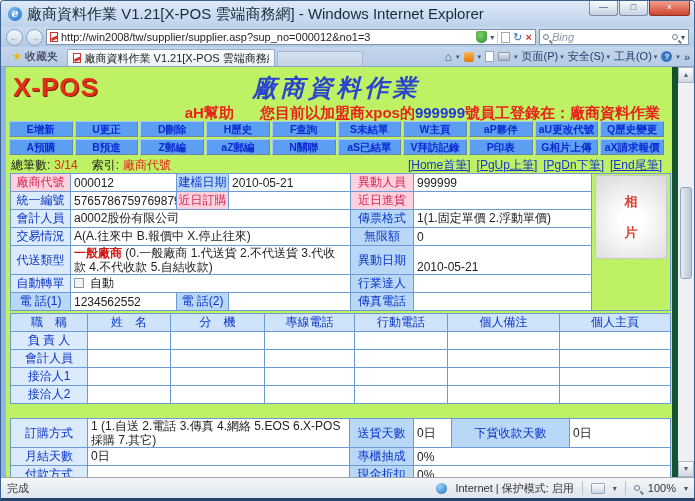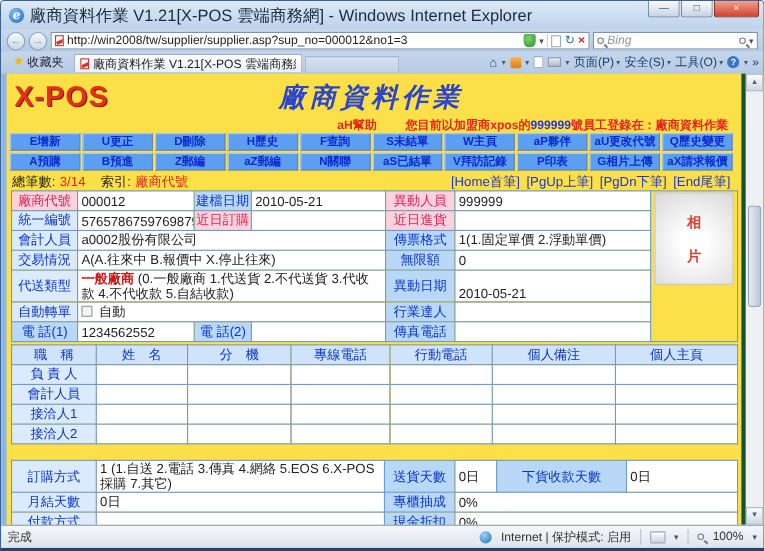--- a/index.html
+++ b/index.html
@@ -54,48 +54,48 @@
   .cmd{margin-left:auto;display:flex;align-items:center;gap:4px;font-size:11px;color:#20406a;padding-bottom:2px;}
   .cmd .caret{font-size:7px;}
   .home-ico{font-size:12px;line-height:12px;color:#3a5a80;}
   .rss-ico{width:10px;height:10px;border-radius:2px;background:linear-gradient(#fbb550,#e07b10);}
   .page-ico{width:9px;height:11px;background:#fff;border:1px solid #9ab;}
   .print-ico{width:12px;height:9px;background:linear-gradient(#e8edf2,#aab8c6);border:1px solid #8899aa;border-radius:1px;}
   .help-ico{width:11px;height:11px;border-radius:50%;background:#3b76c4;color:#fff;font-size:8px;line-height:11px;text-align:center;font-weight:bold;}
   .menu-item{display:flex;align-items:center;gap:2px;}
   
   .viewport{flex:1;display:flex;border-top:1px solid #8aa5c5;background:#fff;min-height:0;}
-  .pagewrap{flex:1;border-left:5px solid #8fb5e2;border-right:4px solid #14532d;overflow:hidden;background:#fde047;}
+  .pagewrap{flex:1;border-left:5px solid #8fb5e2;border-right:6px solid #14532d;overflow:hidden;background:#bef264;}
   .page{padding:2px 8px 0 3px;}
   .vscroll{width:16px;background:#eef0f4;display:flex;flex-direction:column;align-items:center;position:relative;}
   .sarrow{width:16px;height:16px;background:linear-gradient(#fdfdfe,#cfd8e3);border:1px solid #aab8c8;
     font-size:7px;line-height:14px;text-align:center;color:#55647a;}
   .sarrow.bottom{position:absolute;bottom:0;}
   .sthumb{position:absolute;top:120px;width:12px;height:92px;left:2px;border-radius:3px;
     background:linear-gradient(90deg,#e7ecf2,#b9c6d6);border:1px solid #96a6ba;}
   
   .page-header{height:38px;position:relative;}
   .xpos-logo{position:absolute;left:4px;top:3px;font:900 26px "Liberation Sans",sans-serif;
     color:#e33018;text-shadow:1px 1px 0 #8a1a0a;letter-spacing:1px;}
   .page-title{text-align:center;padding-top:3px;
     font:bold italic 24px "DejaVu Serif",serif;color:#2b45cc;letter-spacing:4px;}
   .login-line{height:13px;display:flex;justify-content:flex-end;gap:26px;align-items:center;
-    font-size:11px;padding-right:4px;}
+    font-size:15px;padding-right:4px;}
   .help-link{color:#e8251c;font-weight:bold;}
   .login-text{color:#e8251c;font-weight:bold;}
   .login-user{color:#2436d6;}
   
   .btnrows{margin:1px 0 2px;}
   .btnrow{display:grid;grid-template-columns:repeat(10,1fr);gap:2px;margin-bottom:2px;}
   .xbtn{height:16px;background:#5c9ff2;border:1px outset #a8cbf5;color:#0a2ad0;
     font-size:10.5px;line-height:14px;font-weight:bold;text-align:center;white-space:nowrap;overflow:hidden;}
   
   .recbar{height:16px;display:flex;align-items:center;font-size:12px;color:#222;gap:14px;padding:0 2px;}
   .recbar .rv{color:#e8251c;margin-left:4px;}
-  .recnav{margin-left:auto;display:flex;gap:6px;color:#1b36cc;}
+  .recnav{margin-left:auto;display:flex;gap:6px;color:#1b36cc;text-decoration:underline;}
   
   table{border-collapse:collapse;table-layout:fixed;width:660px;margin-left:1px;}
   td{border:1px solid #6b9bd2;font-size:12px;padding:0 3px;overflow:hidden;white-space:nowrap;}
   td.wrap{white-space:normal;line-height:14px;}
   .l1{background:#dceafd;color:#0a36c8;text-align:center;padding:0 1px;}
   .l2{background:#b9d8f8;color:#0a36c8;text-align:center;padding:0 1px;}
   .lp{background:#fdd2de;color:#d8255a;text-align:center;padding:0 1px;}
   .v{background:#fff;color:#222;}
   .red{color:#d01818;font-weight:bold;}
   .photo-cell{vertical-align:top;text-align:center;padding:1px;}

